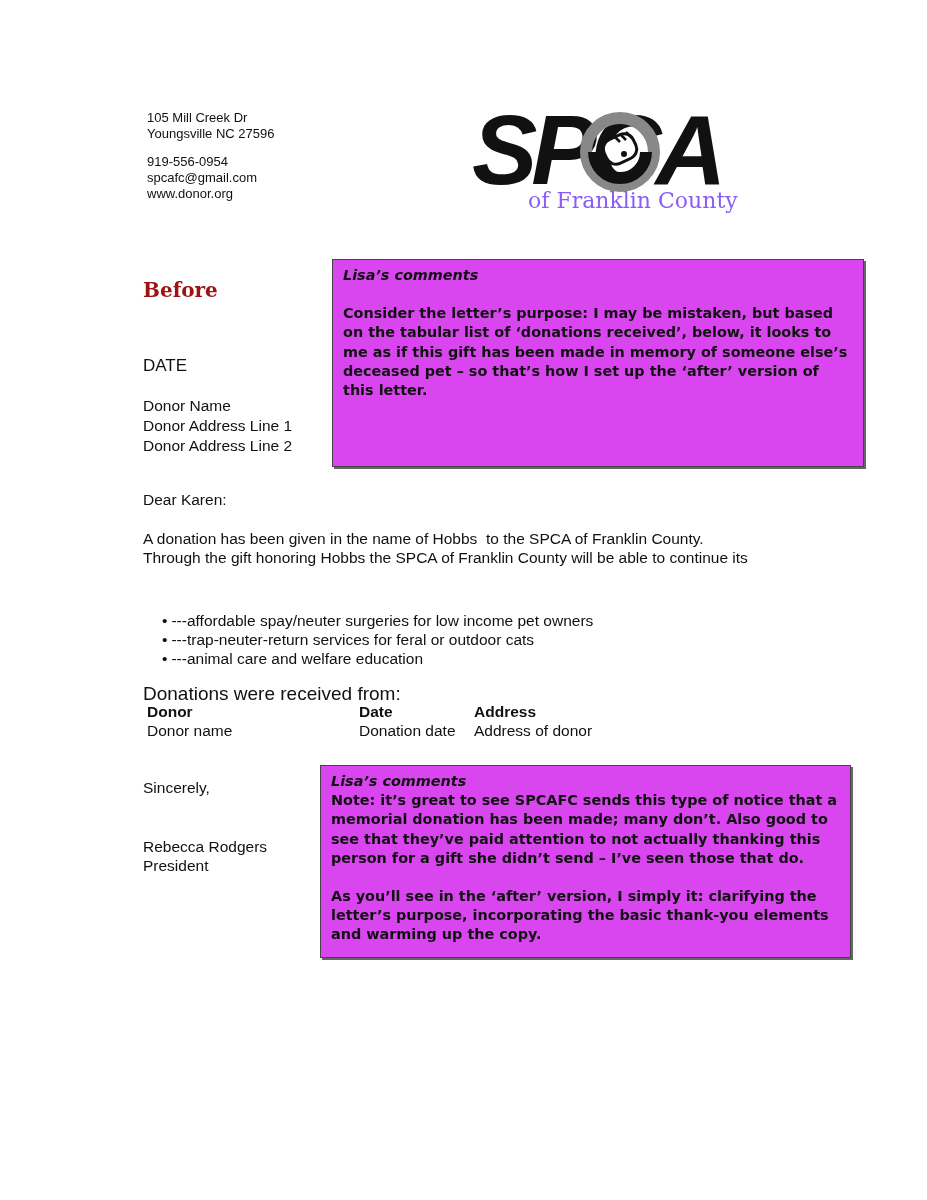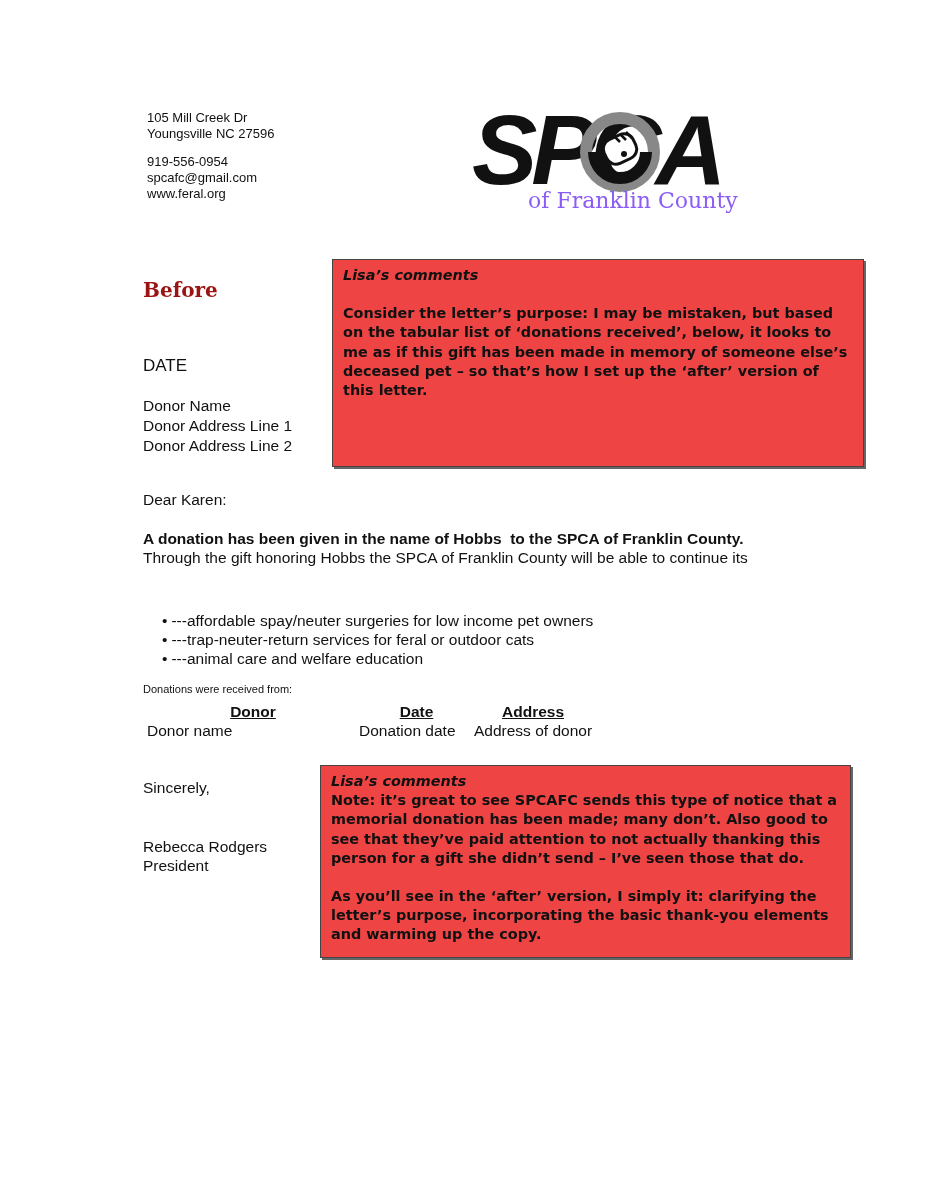--- a/index.html
+++ b/index.html
@@ -15,55 +15,55 @@
                 font-weight: bold; font-style: italic; font-size: 98px; letter-spacing: -6px;
                 line-height: 92px; color: #111; }
   .logo .sub { position: absolute; left: 56px; top: 84px; font-family: "DejaVu Serif", serif;
                font-size: 22px; color: #8b5cf6; white-space: nowrap; }
 
   .before { left: 137px; top: 278px; font-family: "DejaVu Serif", serif; font-weight: bold;
             font-size: 20px; color: #9b1414; }
   .date { left: 137px; top: 356px; font-size: 17px; }
   .donor-block { left: 137px; top: 396px; font-size: 15.5px; line-height: 20px; }
 
-  .comment-box { background: #ef4444; border: 1px solid #444; box-shadow: 2px 2px 0 #666;
+  .comment-box { background: #d946ef; border: 1px solid #444; box-shadow: 2px 2px 0 #666;
                  font-family: "DejaVu Sans", sans-serif; font-weight: bold; font-size: 14.4px;
                  line-height: 19.2px; color: #111; padding: 6px 10px; box-sizing: border-box; }
   .comment-box .title { font-style: italic; }
   .comment-box p { margin: 0; }
   .comment-box .spacer { height: 19px; }
   .comment-box a { color: #1a1aa6; text-decoration: underline; }
   .box1 { left: 326px; top: 259px; width: 532px; height: 208px; }
   .box2 { left: 314px; top: 765px; width: 531px; height: 193px; }
 
   .salutation { left: 137px; top: 491px; font-size: 15.5px; }
   .body-para { left: 137px; top: 529px; font-size: 15.5px; line-height: 19px; width: 680px; }
   .bullets { left: 158px; top: 607px; font-size: 15.5px; line-height: 19px; margin: 4px; padding: 0; list-style: none; }
   .bullets li::before { content: "\2022"; margin-right: 4px; }
 
-  .received { left: 137px; top: 683px; font-size: 11px; }
+  .received { left: 137px; top: 683px; font-size: 19px; }
   .tbl { left: 141px; top: 702px; font-size: 15.5px; border-collapse: collapse; }
-  .tbl th { font-weight: bold; text-decoration: underline; text-align: center; padding: 0; line-height: 19px; }
+  .tbl th { font-weight: bold; text-align: left; padding: 0; line-height: 19px; }
   .tbl td { padding: 0; line-height: 19px; }
   .tbl .c1 { width: 212px; }
   .tbl .c2 { width: 115px; }
 
   .sincerely { left: 137px; top: 779px; font-size: 15.5px; }
   .signer { left: 137px; top: 837px; font-size: 15.5px; line-height: 19px; }
 </style>
 </head>
 <body>
 
 <div class="abs addr">
   <div>105 Mill Creek Dr</div>
   <div>Youngsville NC 27596</div>
   <div class="gap"></div>
   <div>919-556-0954</div>
   <div>spcafc@gmail.com</div>
-  <div>www.feral.org</div>
+  <div>www.donor.org</div>
 </div>
 
 <div class="abs logo">
   <div class="spca">SPCA</div>
   <svg width="80" height="80" viewBox="0 0 80 80" style="position:absolute;left:108px;top:8px;">
     <circle cx="40" cy="40" r="34" fill="none" stroke="#888" stroke-width="12"></circle>
     <path d="M14 40 A26 26 0 0 0 66 40" fill="none" stroke="#111" stroke-width="12"></path>
     <rect x="24" y="24" width="32" height="26" rx="10" fill="#fff" stroke="#111" stroke-width="3" transform="rotate(-25 40 37)"></rect>
     <circle cx="44" cy="42" r="3" fill="#111"></circle>
     <path d="M34 24 L40 30 M40 22 L46 28 M46 20 L52 26" stroke="#111" stroke-width="2.5"></path>
@@ -81,21 +81,21 @@
 </div>
 
 <div class="abs comment-box box1">
   <p class="title">Lisa’s comments</p>
   <div class="spacer"></div>
   <p>Consider the letter’s purpose: I may be mistaken, but based on the tabular list of ‘donations received’, below, it looks to me as if this gift has been made in memory of someone else’s deceased pet – so that’s how I set up the ‘after’ version of this letter.</p>
 </div>
 
 <div class="abs salutation">Dear Karen:</div>
 <div class="abs body-para">
-  <div style="white-space:pre;font-weight:bold;">A donation has been given in the name of Hobbs  to the SPCA of Franklin County.</div>
+  <div style="white-space:pre;">A donation has been given in the name of Hobbs  to the SPCA of Franklin County.</div>
   <div>Through the gift honoring Hobbs the SPCA of Franklin County will be able to continue its</div>
 </div>
 <ul class="abs bullets">
   <li>---affordable spay/neuter surgeries for low income pet owners</li>
   <li>---trap-neuter-return services for feral or outdoor cats</li>
   <li>---animal care and welfare education</li>
 </ul>
 
 <div class="abs received">Donations were received from:</div>
 <table class="abs tbl">

